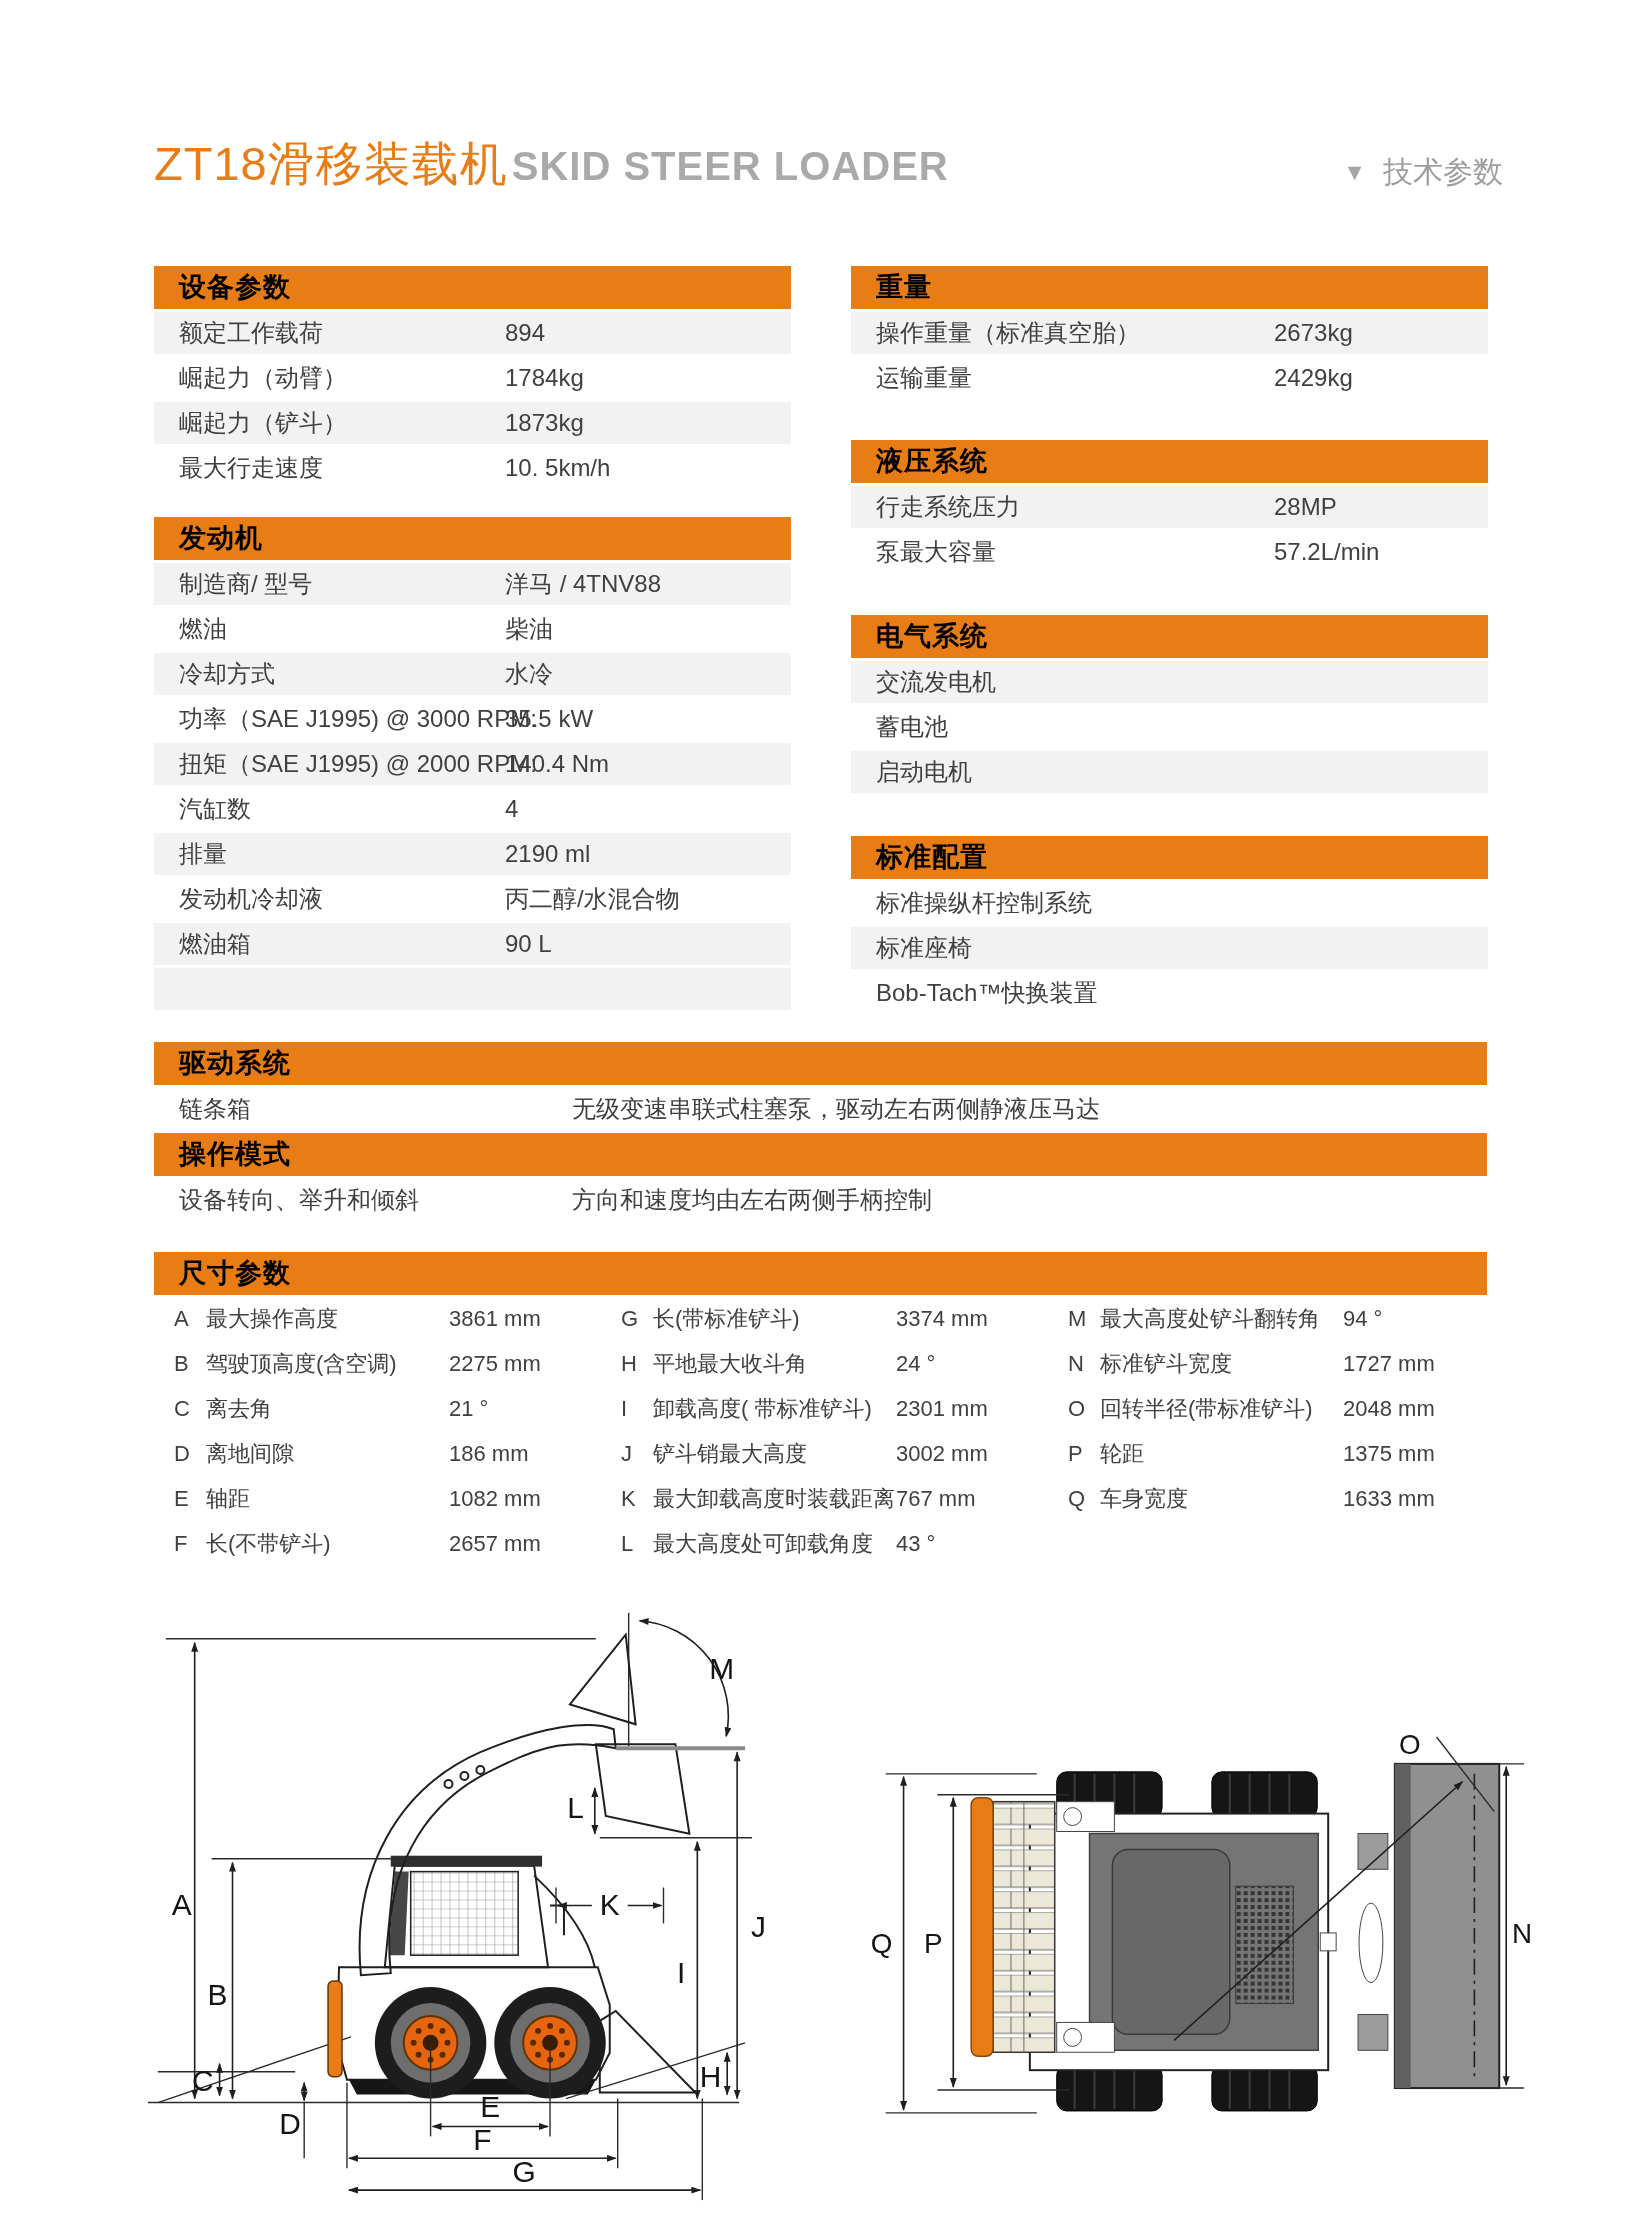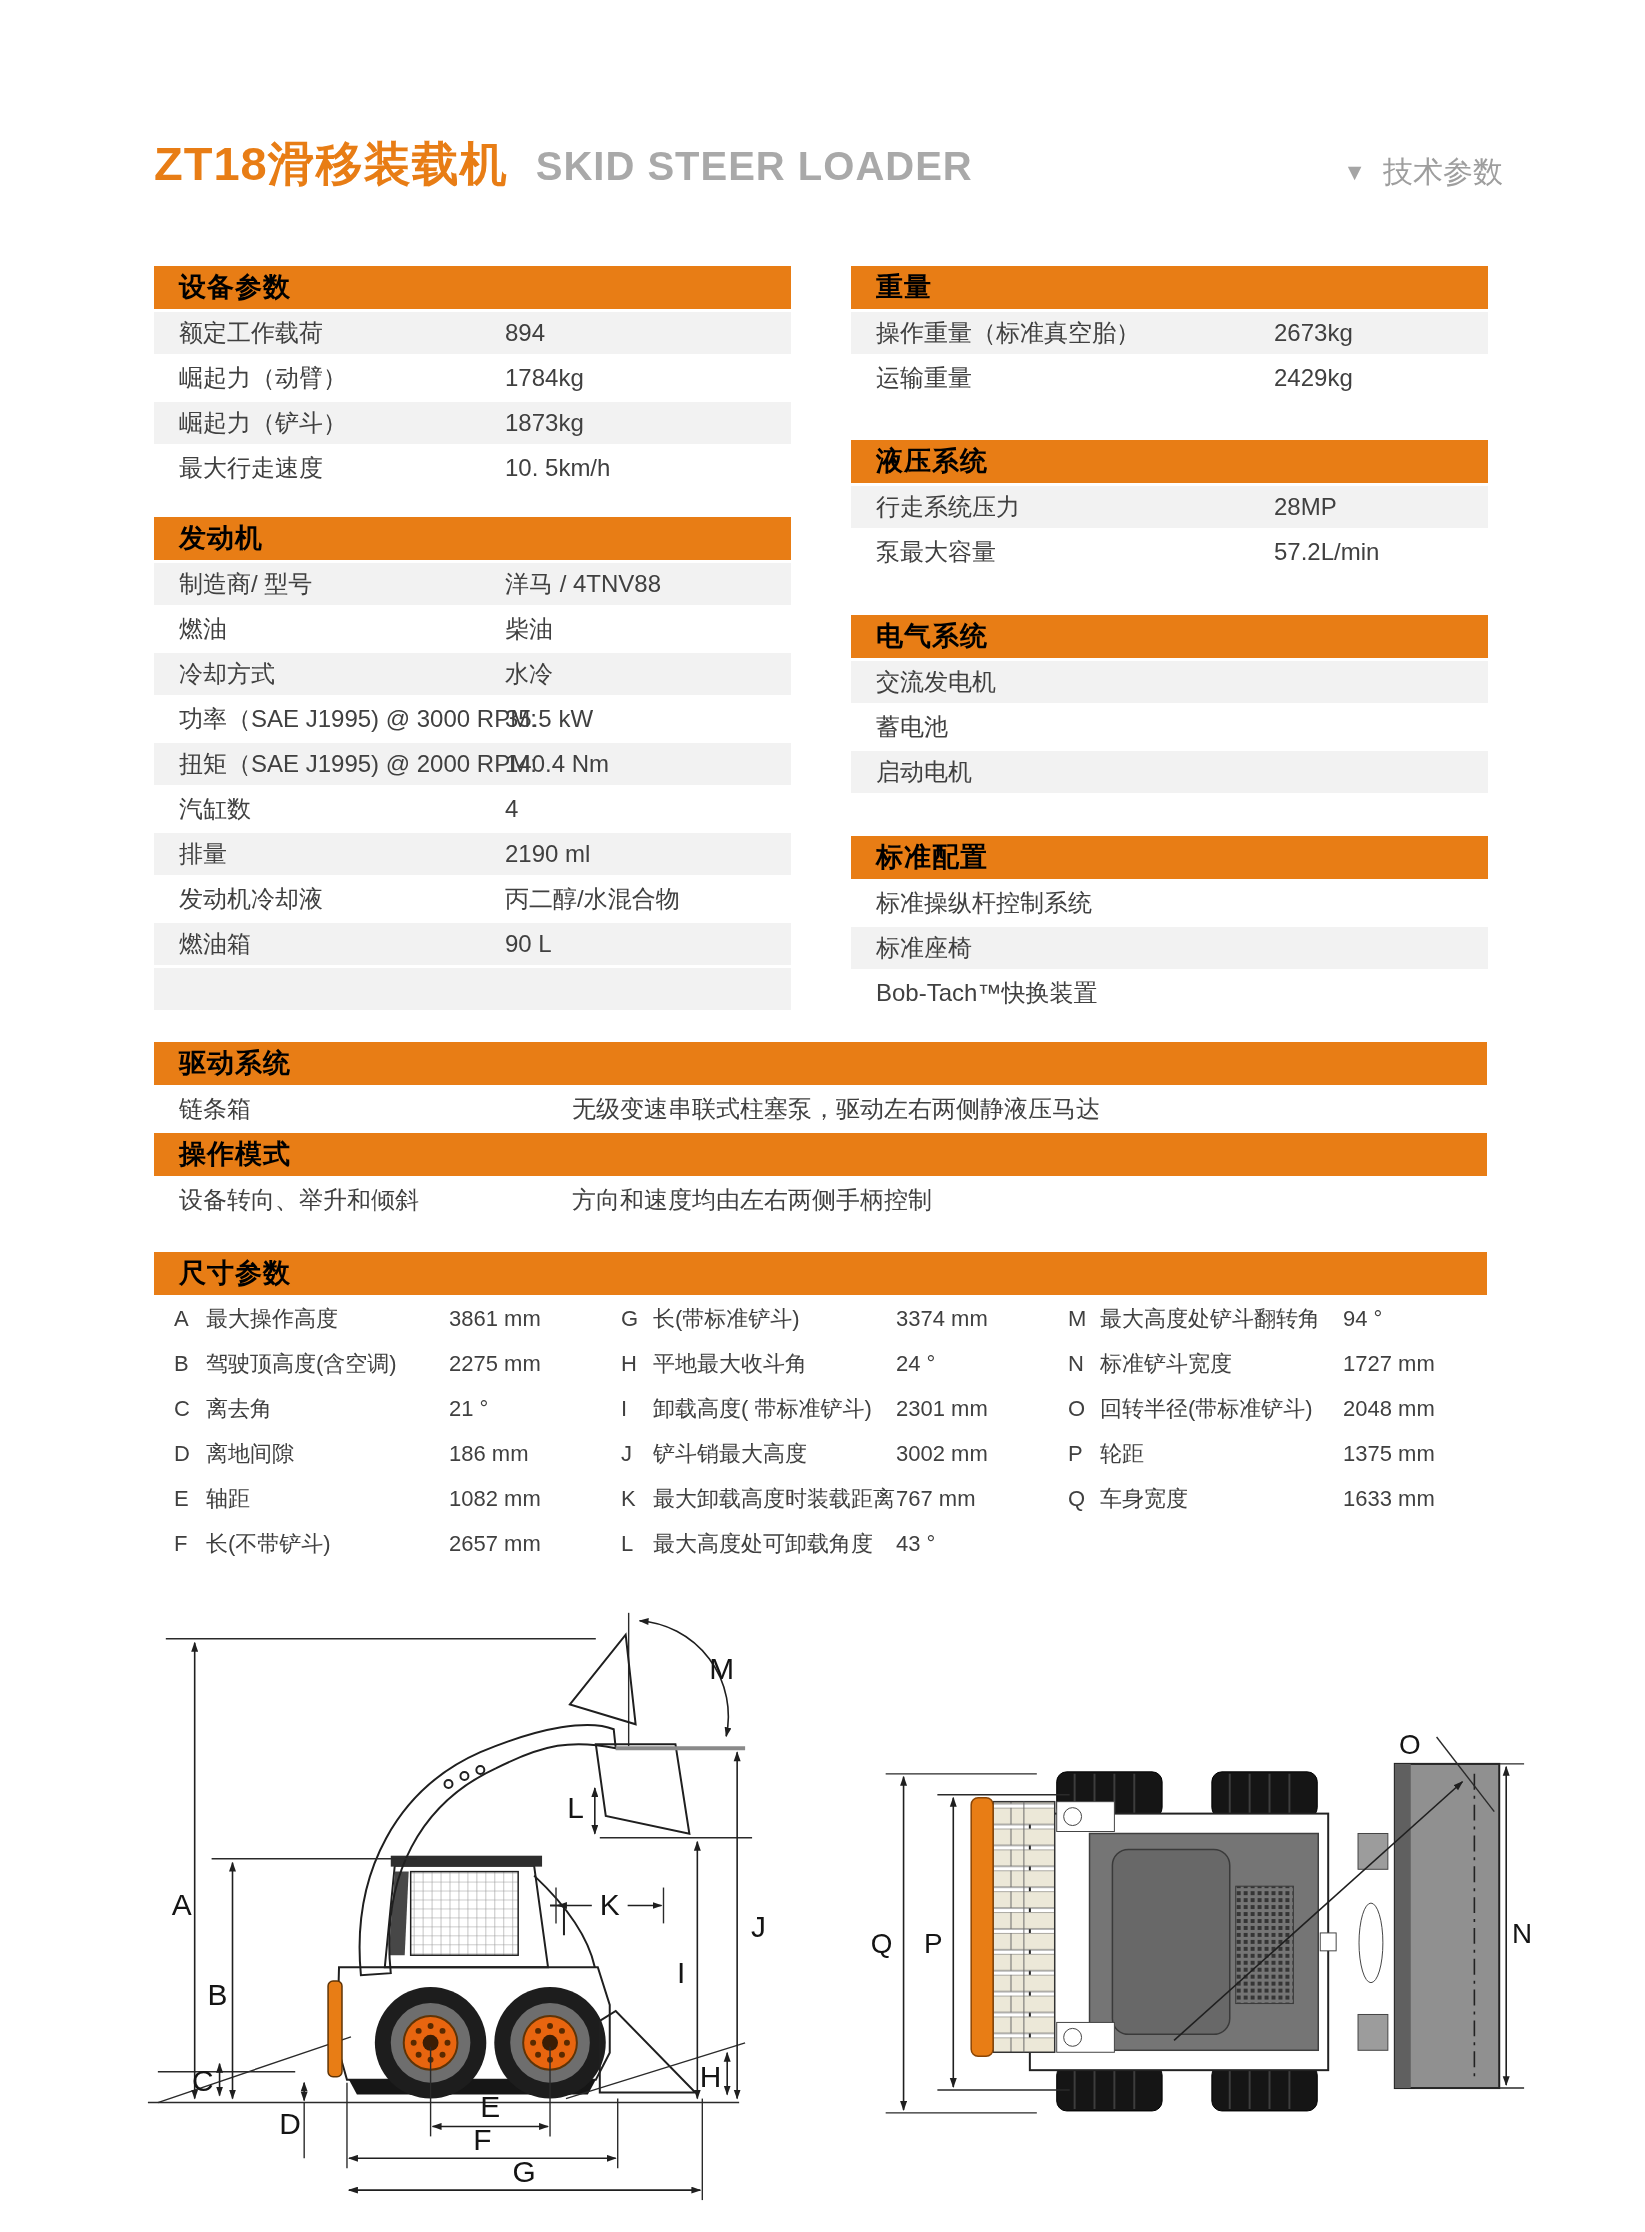--- a/index.html
+++ b/index.html
@@ -1,21 +1,21 @@
 <!DOCTYPE html>
 <html><head>
 <meta charset="utf-8">
 <style>
   html,body{margin:0;padding:0;background:#fff;}
   .page{position:relative;width:1646px;height:2233px;background:#fff;overflow:hidden;
         font-family:"Liberation Sans","DejaVu Sans",sans-serif;color:#404040;}
   
   .titlebar{position:absolute;left:154px;top:133px;width:1349px;display:flex;align-items:baseline;}
-  .t-cn{color:#E87D15;font-size:47px;font-weight:bold;letter-spacing:1px;white-space:nowrap;}
-  .t-en{color:#A9A9A9;font-size:40px;font-weight:bold;margin-left:28px;letter-spacing:1px;white-space:nowrap;}
+  .t-cn{color:#E87D15;font-size:47px;font-weight:normal;letter-spacing:1px;white-space:nowrap;}
+  .t-en{color:#A9A9A9;font-size:40px;font-weight:bold;margin-left:4px;letter-spacing:1px;white-space:nowrap;}
   .corner{margin-left:auto;display:flex;align-items:center;color:#9E9E9E;font-size:30px;white-space:nowrap;}
   .tri{color:#A5A5A5;font-size:23px;margin-right:17px;}
   
   .tbl{position:absolute;}
   .hd{height:43px;background:#E87D15;color:#000000;font-weight:bold;font-size:27px;line-height:43px;
       padding-left:25px;letter-spacing:1px;}
   .row{height:42px;margin-top:3px;position:relative;line-height:42px;font-size:24px;}
   .row.g{background:#F2F2F2;text-decoration:underline;}
   .row.w{background:#fff;}
   .lbl{position:absolute;left:25px;white-space:nowrap;}

